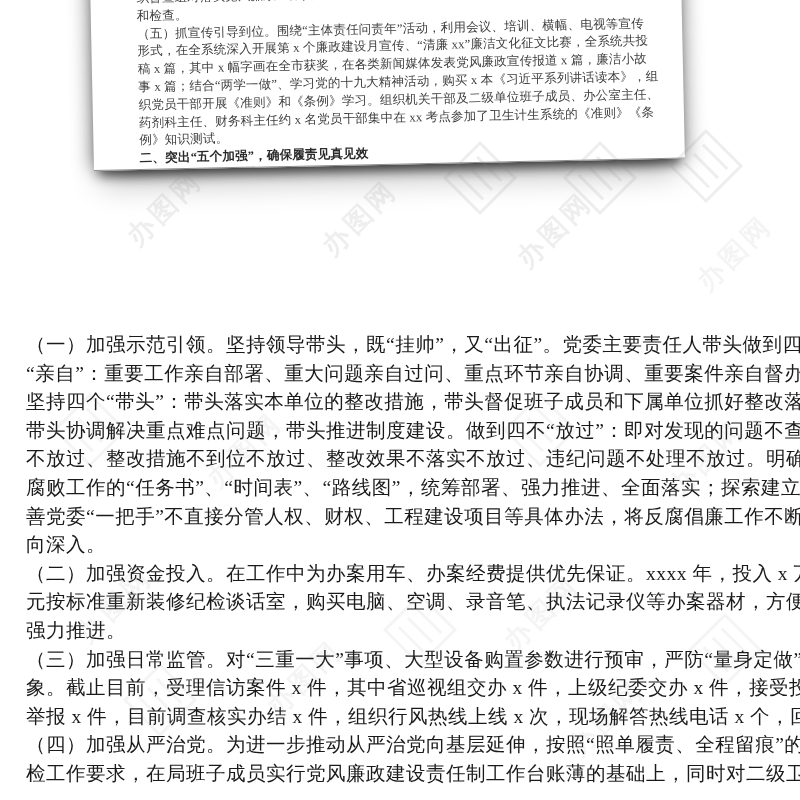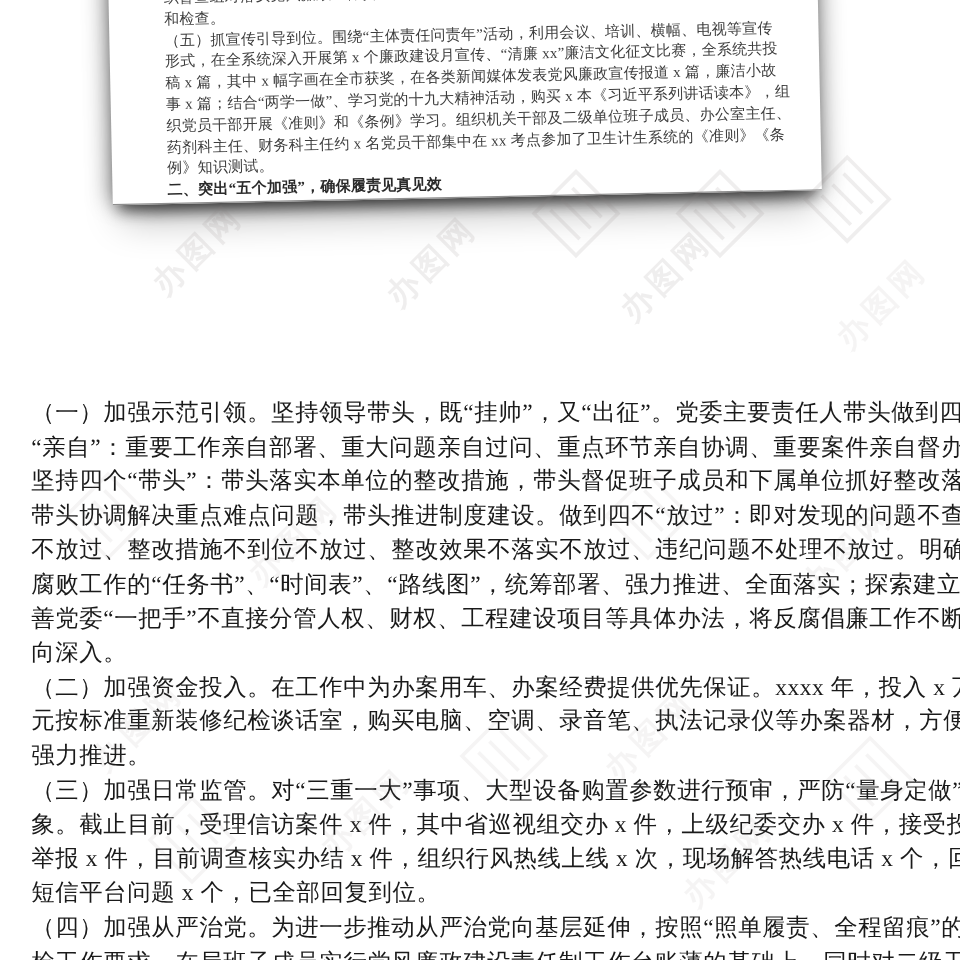--- a/index.html
+++ b/index.html
@@ -80,21 +80,20 @@
   <div class="ln">不放过、整改措施不到位不放过、整改效果不落实不放过、违纪问题不处理不放过。明确反</div>
   <div class="ln">腐败工作的“任务书”、“时间表”、“路线图”，统筹部署、强力推进、全面落实；探索建立和完</div>
   <div class="ln">善党委“一把手”不直接分管人权、财权、工程建设项目等具体办法，将反腐倡廉工作不断引</div>
   <div class="ln">向深入。</div>
   <div class="ln">（二）加强资金投入。在工作中为办案用车、办案经费提供优先保证。xxxx 年，投入 x 万余</div>
   <div class="ln">元按标准重新装修纪检谈话室，购买电脑、空调、录音笔、执法记录仪等办案器材，方便纪</div>
   <div class="ln">强力推进。</div>
   <div class="ln">（三）加强日常监管。对“三重一大”事项、大型设备购置参数进行预审，严防“量身定做”现</div>
   <div class="ln">象。截止目前，受理信访案件 x 件，其中省巡视组交办 x 件，上级纪委交办 x 件，接受投诉</div>
   <div class="ln">举报 x 件，目前调查核实办结 x 件，组织行风热线上线 x 次，现场解答热线电话 x 个，回复</div>
-  <div class="ln">短信平台问题 x 个，已全部回复到位。</div>
   <div class="ln">（四）加强从严治党。为进一步推动从严治党向基层延伸，按照“照单履责、全程留痕”的纪</div>
   <div class="ln">检工作要求，在局班子成员实行党风廉政建设责任制工作台账薄的基础上，同时对二级卫生</div>
 </div>
 
 <div class="wm-layer">
 
   <div class="wm-diamond wm-dim" style="left:442px;top:140px;">
     <svg viewBox="0 0 100 100">
         <g fill="none" stroke="#8a8080" stroke-width="4">
           <path d="M50 4 96 50 50 96 4 50Z"></path>

